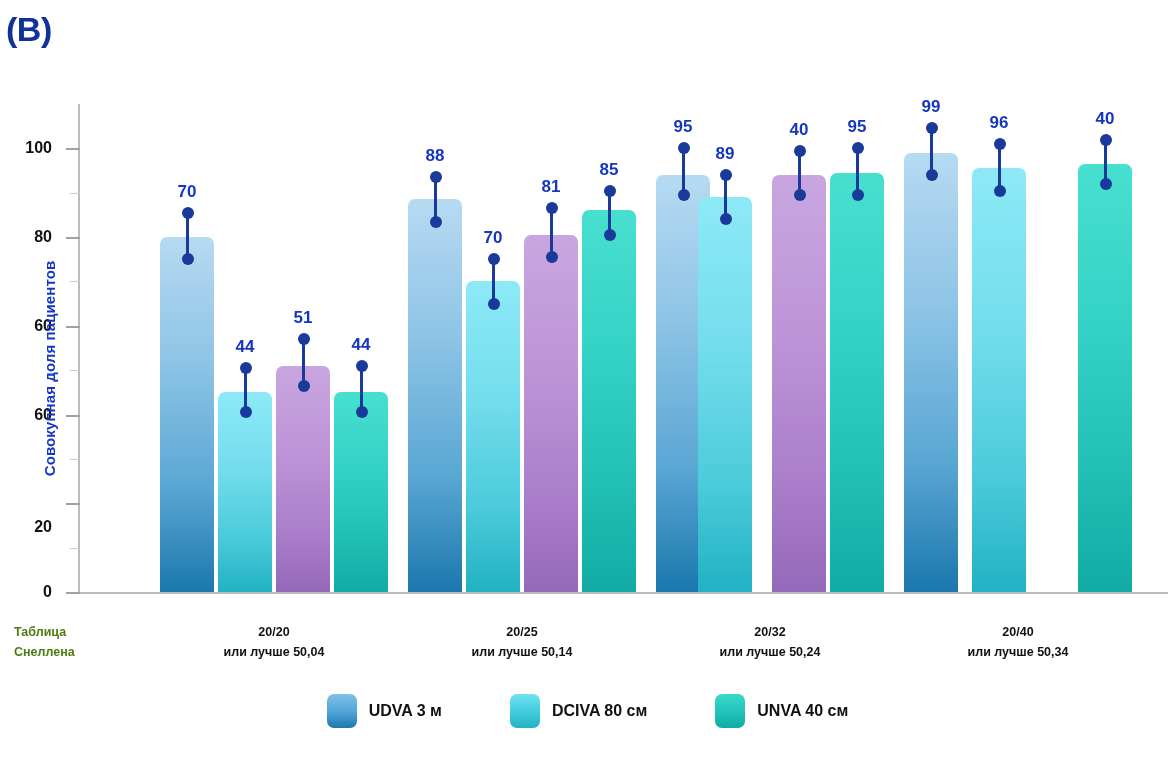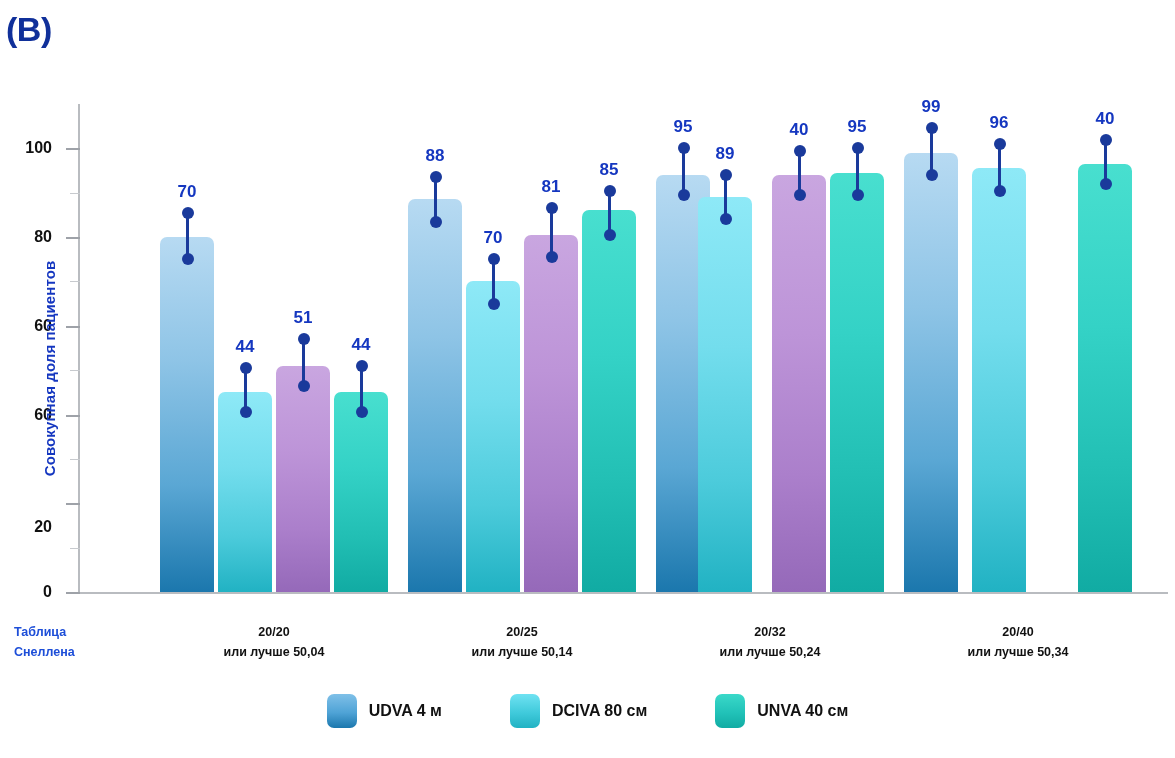--- a/index.html
+++ b/index.html
@@ -75,21 +75,21 @@
     position:absolute;left:-13px;width:80px;text-align:center;
     font-size:17px;font-weight:bold;color:#1537c0;
   }
   
   .cat-label{
     position:absolute;width:250px;text-align:center;
     font-size:12.5px;font-weight:bold;color:#111111;line-height:20px;
   }
   #x-axis-title{
     position:absolute;left:14px;top:622px;width:110px;text-align:left;
-    font-size:12.5px;font-weight:bold;color:#1d4ed8;line-height:20px;
+    font-size:12.5px;font-weight:bold;color:#4d7c0f;line-height:20px;
   }
   
   #legend{
     position:absolute;left:0;top:694px;width:1175px;
     display:flex;justify-content:center;align-items:center;gap:0px;
   }
   .legend-item{display:flex;align-items:center;margin:0 34px;}
   .legend-swatch{
     width:30px;height:34px;border-radius:7px;margin-right:12px;
   }
@@ -270,21 +270,21 @@
     </div>
 
   <div id="x-axis-title">
     <div>Таблица</div>
     <div>Снеллена</div>
   </div>
 
   <div id="legend">
       <div class="legend-item">
         <div class="legend-swatch s0"></div>
-        <div class="legend-label">UDVA 4 м</div>
+        <div class="legend-label">UDVA 3 м</div>
       </div>
       <div class="legend-item">
         <div class="legend-swatch s1"></div>
         <div class="legend-label">DCIVA 80 см</div>
       </div>
       <div class="legend-item">
         <div class="legend-swatch s3"></div>
         <div class="legend-label">UNVA 40 см</div>
       </div>
     </div>

